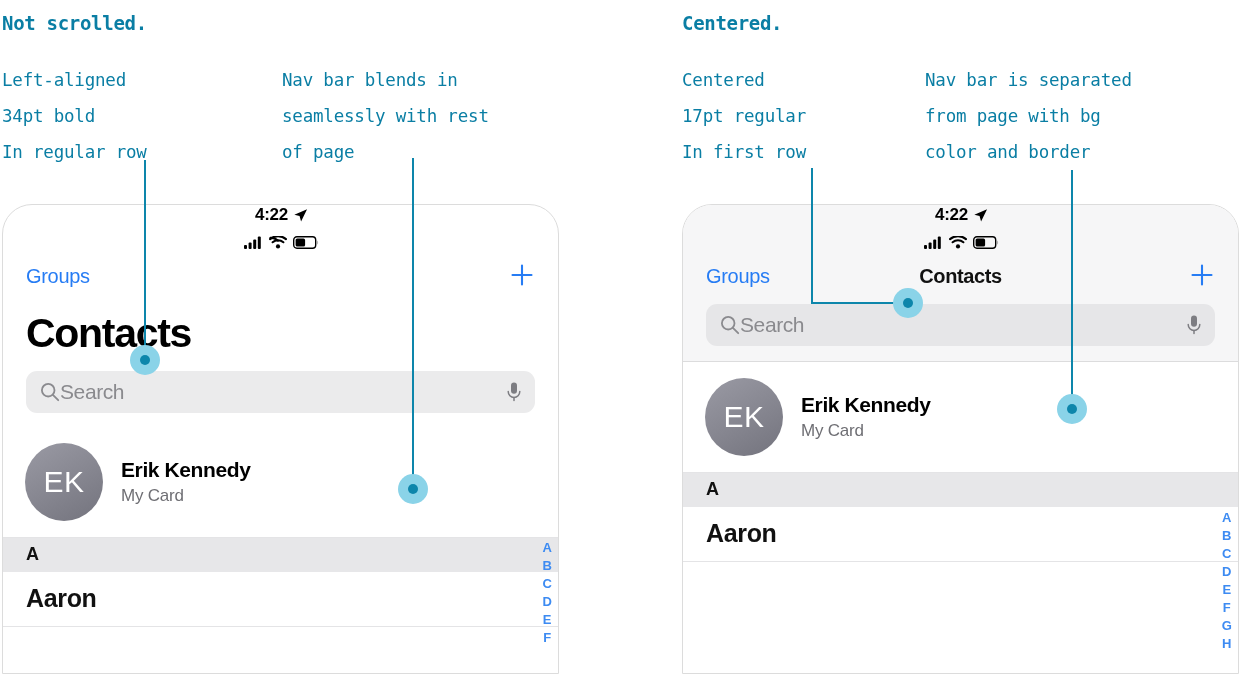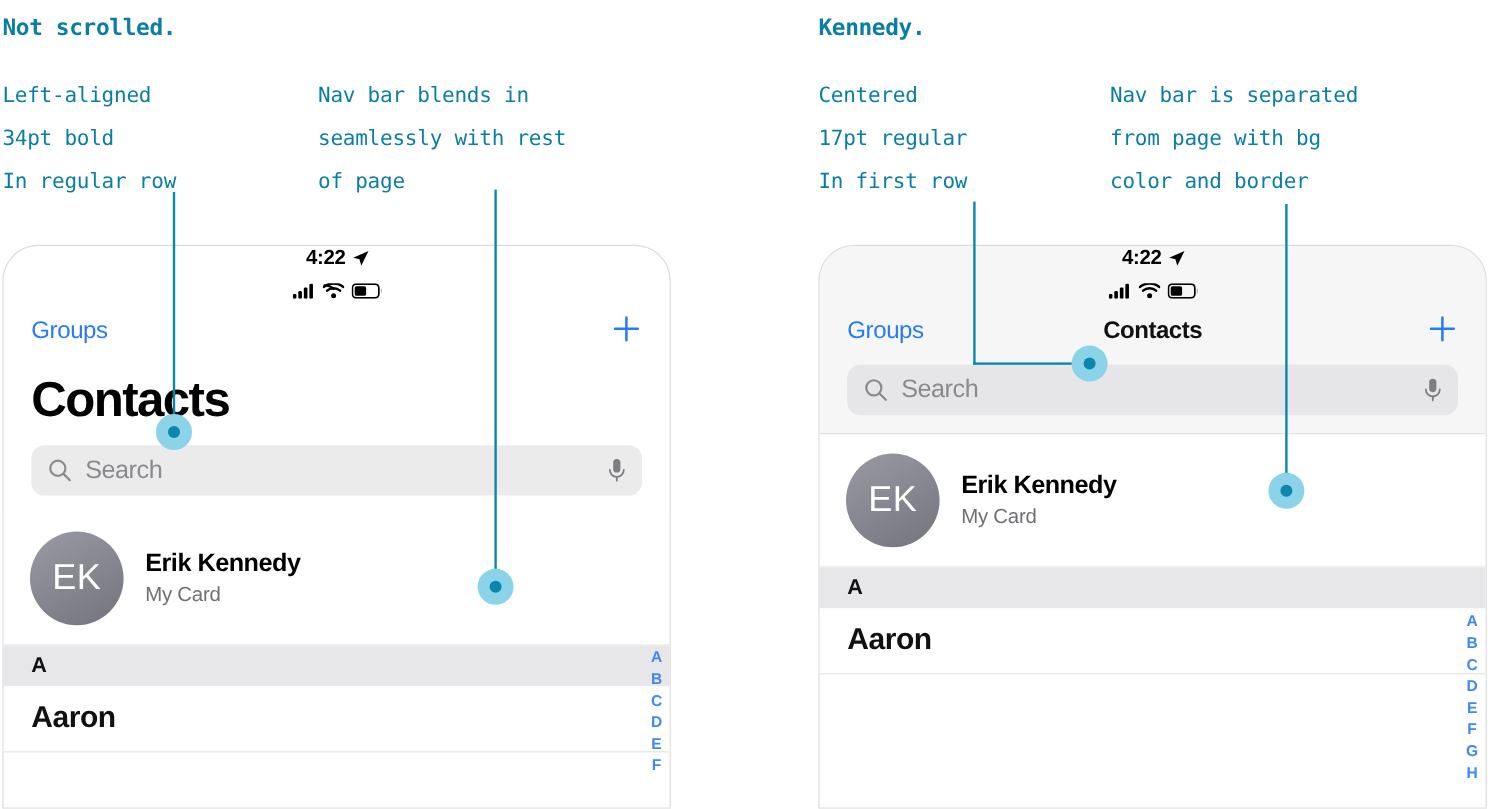--- a/index.html
+++ b/index.html
@@ -87,21 +87,21 @@
 
   
   .large-title {
     font-size: 41px; font-weight: bold; color: #000;
     letter-spacing: -1.3px; padding: 6px 23px 14px 23px;
   }
 
   
   .search-wrap { padding: 0 23px; }
   .search-field {
-    display: flex; align-items: center; gap: 11px;
+    display: flex; align-items: center; 
     height: 42px; border-radius: 11px; background: #ebebec;
     padding: 0 13px 0 14px;
   }
   .search-ph { font-size: 21px; color: #8a8a8e; letter-spacing: -0.4px; flex: 1; }
 
   
   .card-row {
     display: flex; align-items: center; gap: 18px;
     padding: 16px 23px 16px 22px;
     border-bottom: 1px solid #e4e4e6;
@@ -146,25 +146,25 @@
 <body>
 
 <div class="canvas">
 
   <div class="anno-head" style="left:2px; top:12px;">Not scrolled.</div>
 
   <div class="anno-block" style="left:2px; top:62px;">Left-aligned
 34pt bold
 In regular row</div>
 
-  <div class="anno-block" style="left:265px; top:62px;">Nav bar blends in
+  <div class="anno-block" style="left:282px; top:62px;">Nav bar blends in
 seamlessly with rest
 of page</div>
 
-  <div class="anno-head" style="left:682px; top:12px;">Kennedy.</div>
+  <div class="anno-head" style="left:682px; top:12px;">Centered.</div>
 
   <div class="anno-block" style="left:682px; top:62px;">Centered
 17pt regular
 In first row</div>
 
   <div class="anno-block" style="left:925px; top:62px;">Nav bar is separated
 from page with bg
 color and border</div>
 
   <div class="cl-v" style="left:144px; top:160px; height:200px; z-index:40;"></div>

